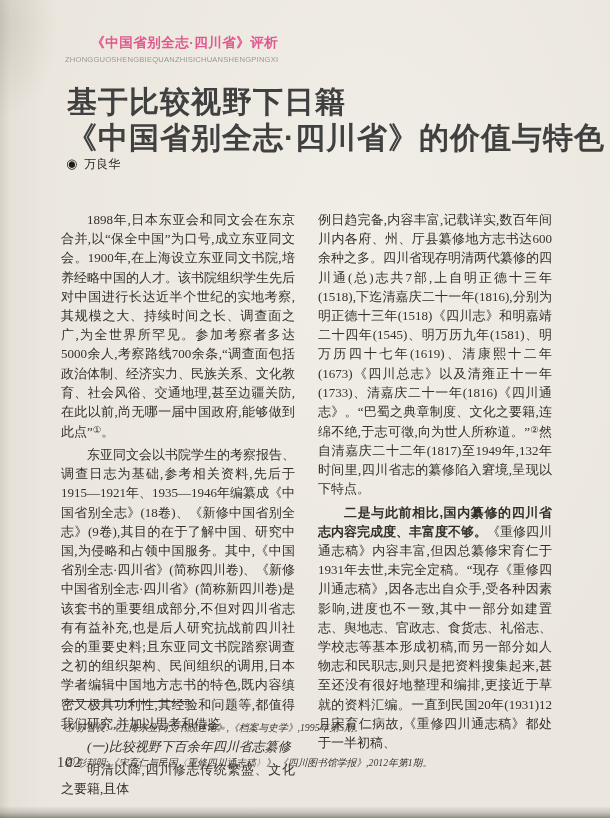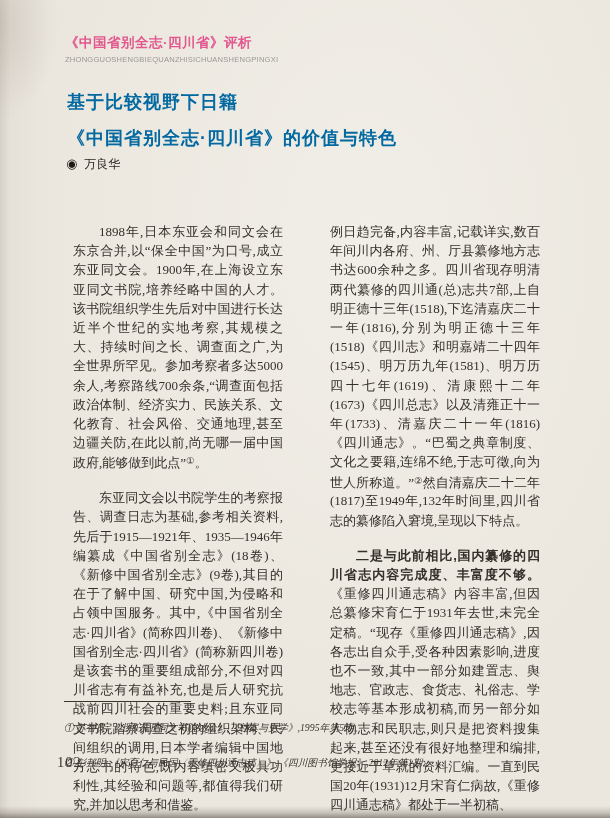--- a/index.html
+++ b/index.html
@@ -11,41 +11,41 @@
       #ebe7de;
     font-family:"Liberation Serif","DejaVu Serif",serif;
     color:#34302a;
   }
   .edge-bottom{position:absolute;left:0;right:0;bottom:0;height:12px;
     background:linear-gradient(180deg, rgba(0,0,0,0) 0%, rgba(96,90,82,0.25) 55%, rgba(74,70,63,0.55) 100%);}
   .edge-corner{position:absolute;left:0;top:0;width:60px;height:120px;
     background:radial-gradient(ellipse at 0% 20%, rgba(120,112,100,0.18), rgba(0,0,0,0) 70%);}
 
   
-  .journal-header{position:absolute;left:65px;top:35px;}
+  .journal-header{position:absolute;left:65px;top:35px;text-align:right;}
   .journal-header .cn{
     font-family:"Liberation Sans","DejaVu Sans",sans-serif;
     font-weight:bold;font-size:13.5px;letter-spacing:0.5px;color:#e2578e;line-height:15px;}
   .journal-header .py{
     font-family:"Liberation Sans","DejaVu Sans",sans-serif;
     font-size:7.6px;letter-spacing:0.2px;color:#9a9896;line-height:9px;margin-top:5px;}
 
   
   .article-title{position:absolute;left:67px;top:84px;
     font-family:"Liberation Sans","DejaVu Sans",sans-serif;
-    font-weight:bold;font-size:18px;line-height:36px;letter-spacing:1px;color:#0369a1;}
+    font-weight:bold;font-size:30px;line-height:36px;letter-spacing:1px;color:#404040;}
   .author-line{position:absolute;left:66px;top:156px;
     font-family:"Liberation Sans","DejaVu Sans",sans-serif;
     font-weight:normal;font-size:12px;color:#2a2622;}
   .author-line .bullet{font-size:13px;margin-right:7px;color:#1f1c18;}
 
   
   .columns{position:absolute;left:57px;top:206px;width:499px;display:flex;gap:15px;}
   .col{width:242px;font-size:13px;line-height:19.2px;text-align:justify;}
-  .col p{margin:16px;text-indent:2em;}
+  .col p{margin:4px;text-indent:2em;}
   .ref{font-size:9.5px;vertical-align:2.5px;}
   .lead-bold{font-family:"Liberation Sans","DejaVu Sans",sans-serif;font-weight:bold;}
   .sec-heading{font-family:"Liberation Sans","DejaVu Sans",sans-serif;
     font-weight:bold;font-size:13.5px;margin-top:20px;margin-bottom:3px;text-indent:0;}
   .sub-heading{font-style:italic;text-indent:2em;margin-bottom:0;}
 
   
   .footnotes{position:absolute;left:64px;top:701px;width:450px;}
   .footnote-rule{width:127px;border-top:1.6px solid #3a352e;margin-bottom:5px;}
   .footnote{font-style:italic;font-size:9.8px;line-height:19px;color:#3a352e;white-space:nowrap;margin-top:16px;}
@@ -68,20 +68,21 @@
 </div>
 
 <div class="author-line">
   <span class="bullet">◉</span><span>万良华</span>
 </div>
 
 <div class="columns">
   <div class="col">
     <p><span>1898年,日本东亚会和同文会在东京合并,以“保全中国”为口号,成立东亚同文会。1900年,在上海设立东亚同文书院,培养经略中国的人才。该书院组织学生先后对中国进行长达近半个世纪的实地考察,其规模之大、持续时间之长、调查面之广,为全世界所罕见。参加考察者多达5000余人,考察路线700余条,“调查面包括政治体制、经济实力、民族关系、文化教育、社会风俗、交通地理,甚至边疆关防,在此以前,尚无哪一届中国政府,能够做到此点”</span><span class="ref">①</span><span>。</span></p>
     <p>东亚同文会以书院学生的考察报告、调查日志为基础,参考相关资料,先后于1915—1921年、1935—1946年编纂成《中国省别全志》(18卷)、《新修中国省别全志》(9卷),其目的在于了解中国、研究中国,为侵略和占领中国服务。其中,《中国省别全志·四川省》(简称四川卷)、《新修中国省别全志·四川省》(简称新四川卷)是该套书的重要组成部分,不但对四川省志有有益补充,也是后人研究抗战前四川社会的重要史料;且东亚同文书院踏察调查之初的组织架构、民间组织的调用,日本学者编辑中国地方志书的特色,既内容缜密又极具功利性,其经验和问题等,都值得我们研究,并加以思考和借鉴。</p>
+    <p class="sub-heading">(一)比较视野下百余年四川省志纂修</p>
     <p>明清以降,四川修志传统繁盛、文化之要籍,且体</p>
   </div>
   <div class="col">
     <p style="text-indent:0;"><span>例日趋完备,内容丰富,记载详实,数百年间川内各府、州、厅县纂修地方志书达600余种之多。四川省现存明清两代纂修的四川通(总)志共7部,上自明正德十三年(1518),下迄清嘉庆二十一年(1816),分别为明正德十三年(1518)《四川志》和明嘉靖二十四年(1545)、明万历九年(1581)、明万历四十七年(1619)、清康熙十二年(1673)《四川总志》以及清雍正十一年(1733)、清嘉庆二十一年(1816)《四川通志》。“巴蜀之典章制度、文化之要籍,连绵不绝,于志可徵,向为世人所称道。”</span><span class="ref">②</span><span>然自清嘉庆二十二年(1817)至1949年,132年时间里,四川省志的纂修陷入窘境,呈现以下特点。</span></p>
     <p><span class="lead-bold">二是与此前相比,国内纂修的四川省志内容完成度、丰富度不够。</span><span>《重修四川通志稿》内容丰富,但因总纂修宋育仁于1931年去世,未完全定稿。“现存《重修四川通志稿》,因各志出自众手,受各种因素影响,进度也不一致,其中一部分如建置志、舆地志、官政志、食货志、礼俗志、学校志等基本形成初稿,而另一部分如人物志和民职志,则只是把资料搜集起来,甚至还没有很好地整理和编排,更接近于草就的资料汇编。一直到民国20年(1931)12月宋育仁病故,《重修四川通志稿》都处于一半初稿、</span></p>
   </div>
 </div>
 
 <div class="footnotes">
   <div class="footnote-rule"></div>

